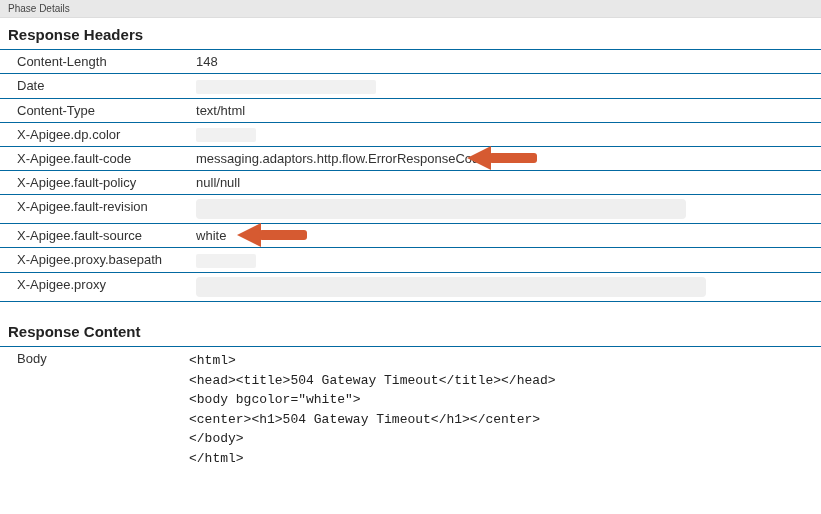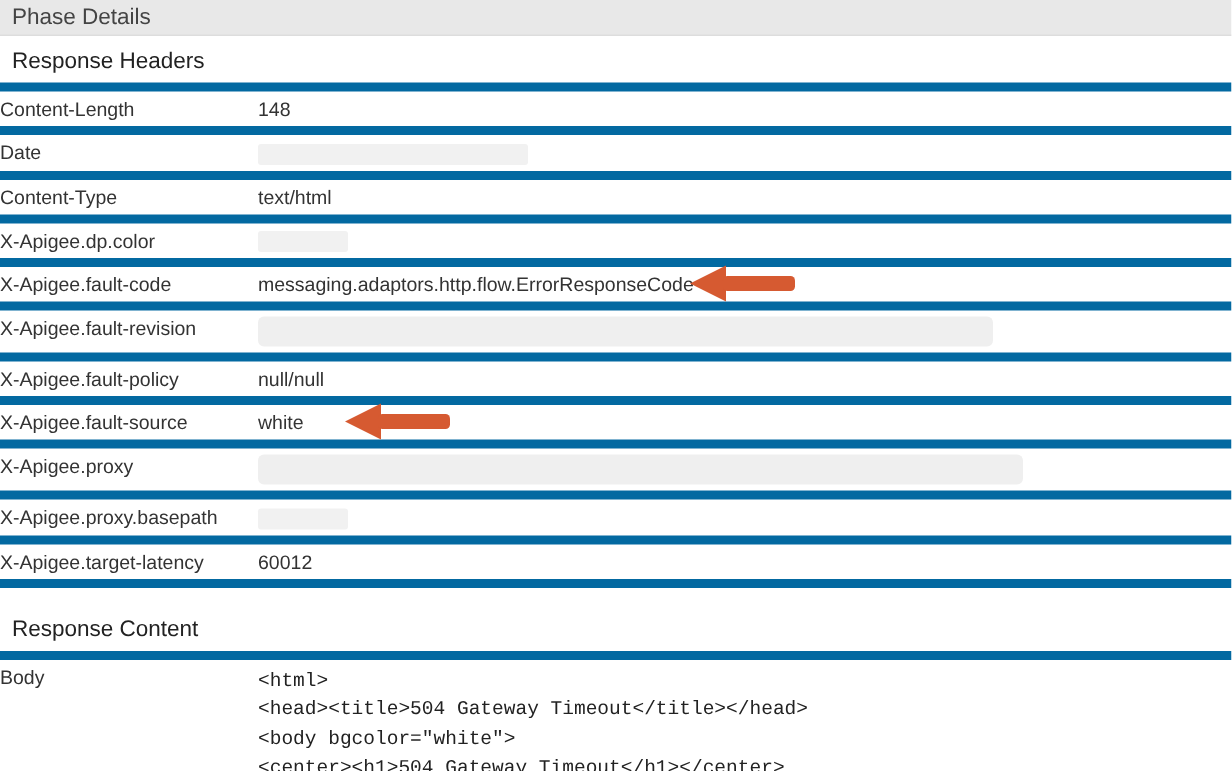--- a/index.html
+++ b/index.html
@@ -7,37 +7,37 @@
     margin: 0;
     font-family: "Helvetica Neue", Helvetica, Arial, sans-serif;
     font-size: 13px;
     color: #333;
     background: #fff;
     width: 821px;
   }
   .phase-bar {
     background: #e8e8e8;
     padding: 3px 8px;
-    font-size: 15px;
+    font-size: 10px;
     color: #444;
     border-bottom: 1px solid #ddd;
   }
   .section-title {
-    font-weight: 400;
+    font-weight: 700;
     font-size: 15px;
     color: #222;
     padding: 8px 8px 6px 8px;
   }
   table.kv {
     width: 100%;
     border-collapse: collapse;
   }
   table.kv td {
-    border-top: 6px solid #0369a1;
-    padding: 4px 0;
+    border-top: 1px solid #0369a1;
+    padding: 4px 17px;
     vertical-align: top;
     font-size: 13px;
     color: #333;
   }
   table.kv td.key {
     width: 172px;
     white-space: nowrap;
   }
   table.kv td.val {
     position: relative;
@@ -100,51 +100,47 @@
       <tr>
         <td class="key">X-Apigee.fault-code</td>
         <td class="val"><span>messaging.adaptors.http.flow.ErrorResponseCode</span><span class="arrow" style="left: 288px; top: -3px;"><svg width="70" height="28" viewBox="0 0 70 28">
               <g fill="#d65a31">
                 <polygon points="0,14 24,2 24,9 24,19 24,26"></polygon>
                 <rect x="22" y="9" width="48" height="10" rx="3"></rect>
               </g>
             </svg></span></td>
       </tr>
       <tr>
+        <td class="key">X-Apigee.fault-policy</td>
+        <td class="val"><span>null/null</span></td>
+      </tr>
+      <tr>
         <td class="key">X-Apigee.fault-revision</td>
         <td class="val">
           <span class="redact-lg" style="width: 490px;"></span>
         </td>
-      </tr>
-      <tr>
-        <td class="key">X-Apigee.fault-policy</td>
-        <td class="val"><span>null/null</span></td>
       </tr>
       <tr>
         <td class="key">X-Apigee.fault-source</td>
         <td class="val"><span>white</span><span class="arrow" style="left: 58px; top: -3px;"><svg width="70" height="28" viewBox="0 0 70 28">
               <g fill="#d65a31">
                 <polygon points="0,14 24,2 24,9 24,19 24,26"></polygon>
                 <rect x="22" y="9" width="48" height="10" rx="3"></rect>
               </g>
             </svg></span></td>
       </tr>
       <tr>
+        <td class="key">X-Apigee.proxy.basepath</td>
+        <td class="val"><span class="redact" style="width: 60px;"></span></td>
+      </tr>
+      <tr>
         <td class="key">X-Apigee.proxy</td>
         <td class="val">
           <span class="redact-lg" style="width: 510px;"></span>
         </td>
-      </tr>
-      <tr>
-        <td class="key">X-Apigee.proxy.basepath</td>
-        <td class="val"><span class="redact" style="width: 60px;"></span></td>
-      </tr>
-      <tr>
-        <td class="key">X-Apigee.target-latency</td>
-        <td class="val"><span>60012</span></td>
       </tr>
     </tbody>
 </table>
 
 <table class="kv">
     <tbody>
       <tr class="gap-row">
         <td></td>
       </tr>
     </tbody>

